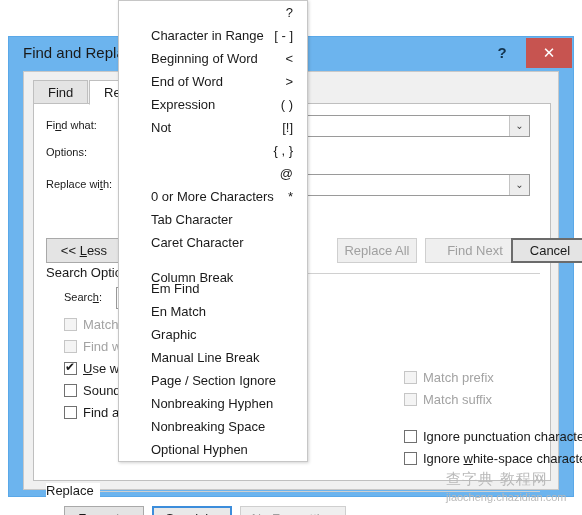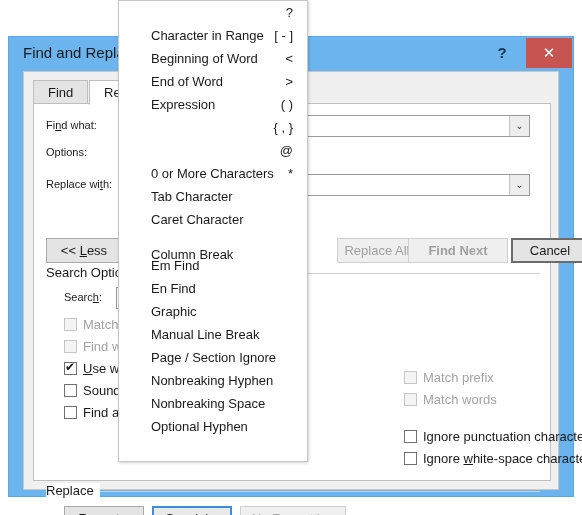--- a/index.html
+++ b/index.html
@@ -251,21 +251,21 @@
         </div>
         <div class="combo" style="left:96px; top:70px; width:400px;">
           <div class="val"></div>
           <div class="arrow">⌄</div>
         </div>
 
         <div class="btn" style="left:12px; top:134px; width:76px;">
           &lt;&lt; <u>L</u>ess
         </div>
         <div class="btn disabled" style="left:303px; top:134px; width:80px;">Replace All</div>
-        <div class="btn disabled" style="left:374px; top:134px; width:100px;font-weight:bold;">Find Next</div>
+        <div class="btn disabled" style="left:391px; top:134px; width:100px;">Find Next</div>
         <div class="btn default" style="left:477px; top:134px; width:78px;">Cancel</div>
 
         <div class="group-title" style="left:12px; top:161px;">Search Options</div>
         <div class="group-line" style="left:12px; top:169px; width:494px;"></div>
 
         <div class="lbl" style="left:30px; top:187px;">Searc<u>h</u>:</div>
         <div class="combo" style="left:82px; top:183px; width:96px;">
           <div class="val">All</div>
         </div>
 
@@ -282,21 +282,21 @@
           <span class="box"></span><span>Sounds lik<u>e</u> (English)</span>
         </div>
         <div class="cb" style="left:30px; top:301px;">
           <span class="box"></span><span>Find all <u>w</u>ord forms (English)</span>
         </div>
 
         <div class="cb dis" style="left:370px; top:266px;">
           <span class="box"></span><span>Match prefix</span>
         </div>
         <div class="cb dis" style="left:370px; top:288px;">
-          <span class="box"></span><span>Match words</span>
+          <span class="box"></span><span>Match suffix</span>
         </div>
         <div class="cb" style="left:370px; top:325px;">
           <span class="box"></span><span>Ignore punctuation character</span>
         </div>
         <div class="cb" style="left:370px; top:347px;">
           <span class="box"></span><span>Ignore <u>w</u>hite-space characters</span>
         </div>
 
         <div class="group-title" style="left:12px; top:379px;">Replace</div>
         <div class="group-line" style="left:12px; top:387px; width:494px;"></div>
@@ -327,20 +327,24 @@
       </div>
       <div class="mi" style="top: 0px;">
         <span class="mtext">End of Word</span>
         <span class="mkey">&gt;</span>
       </div>
       <div class="mi" style="top: 0px;">
         <span class="mtext">Expression</span>
         <span class="mkey">( )</span>
       </div>
       <div class="mi" style="top: 0px;">
+        <span class="mtext">Not</span>
+        <span class="mkey">[!]</span>
+      </div>
+      <div class="mi" style="top: 0px;">
         <span class="mkey">{ , }</span>
       </div>
       <div class="mi" style="top: 0px;">
         <span class="mkey">@</span>
       </div>
       <div class="mi" style="top: 0px;">
         <span class="mtext">0 or More Characters</span>
         <span class="mkey">*</span>
       </div>
       <div class="mi" style="top: 0px;">
@@ -353,21 +357,21 @@
       </div>
       <div class="mi" style="top: 12px;">
         <span class="mtext">Column Break</span>
         <span class="mkey"></span>
       </div>
       <div class="mi" style="top: 0px;">
         <span class="mtext">Em Find</span>
         <span class="mkey"></span>
       </div>
       <div class="mi" style="top: 0px;">
-        <span class="mtext">En Find</span>
+        <span class="mtext">En Match</span>
         <span class="mkey"></span>
       </div>
       <div class="mi" style="top: 0px;">
         <span class="mtext">Graphic</span>
         <span class="mkey"></span>
       </div>
       <div class="mi" style="top: 0px;">
         <span class="mtext">Manual Line Break</span>
         <span class="mkey"></span>
       </div>
@@ -382,14 +386,18 @@
       <div class="mi" style="top: 0px;">
         <span class="mtext">Nonbreaking Space</span>
         <span class="mkey"></span>
       </div>
       <div class="mi" style="top: 0px;">
         <span class="mtext">Optional Hyphen</span>
         <span class="mkey"></span>
       </div>
     </div>
 
+  <div id="watermark">
+    <div id="wm-cn">查字典 教程网</div>
+    <div id="wm-url">jiaocheng.chazidian.com</div>
+  </div>
 
 </div>
 
 </body></html>

